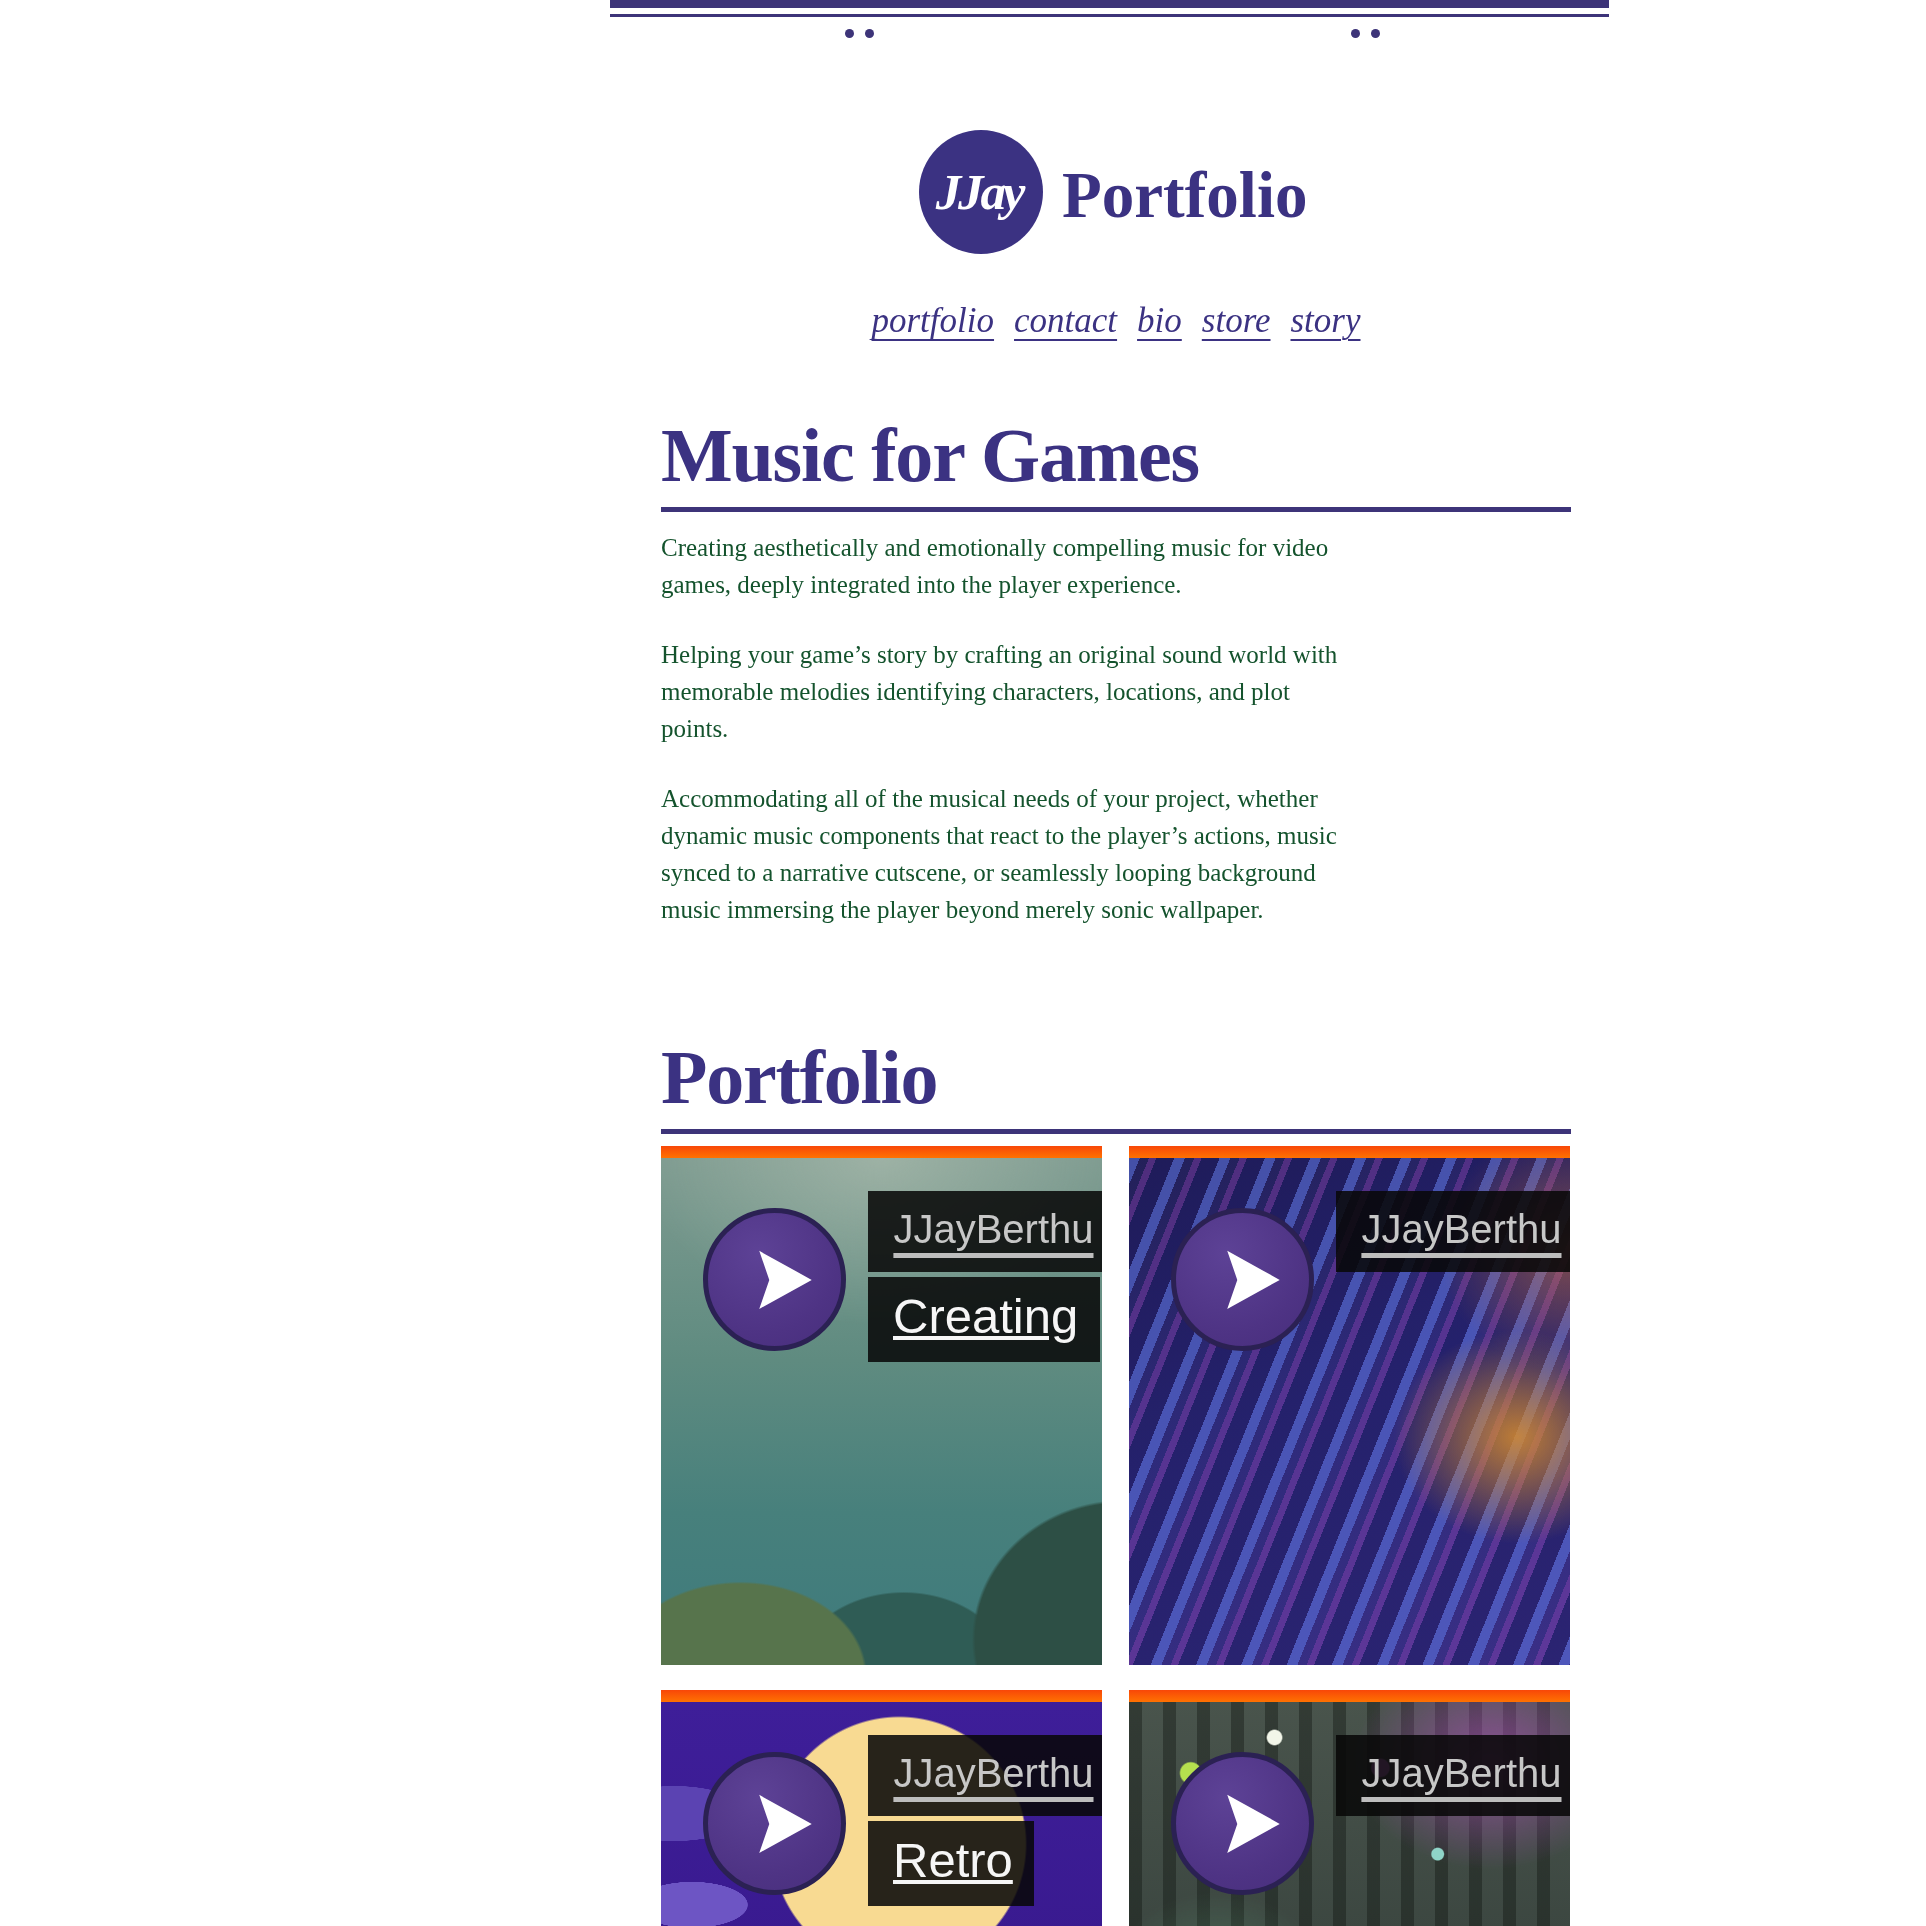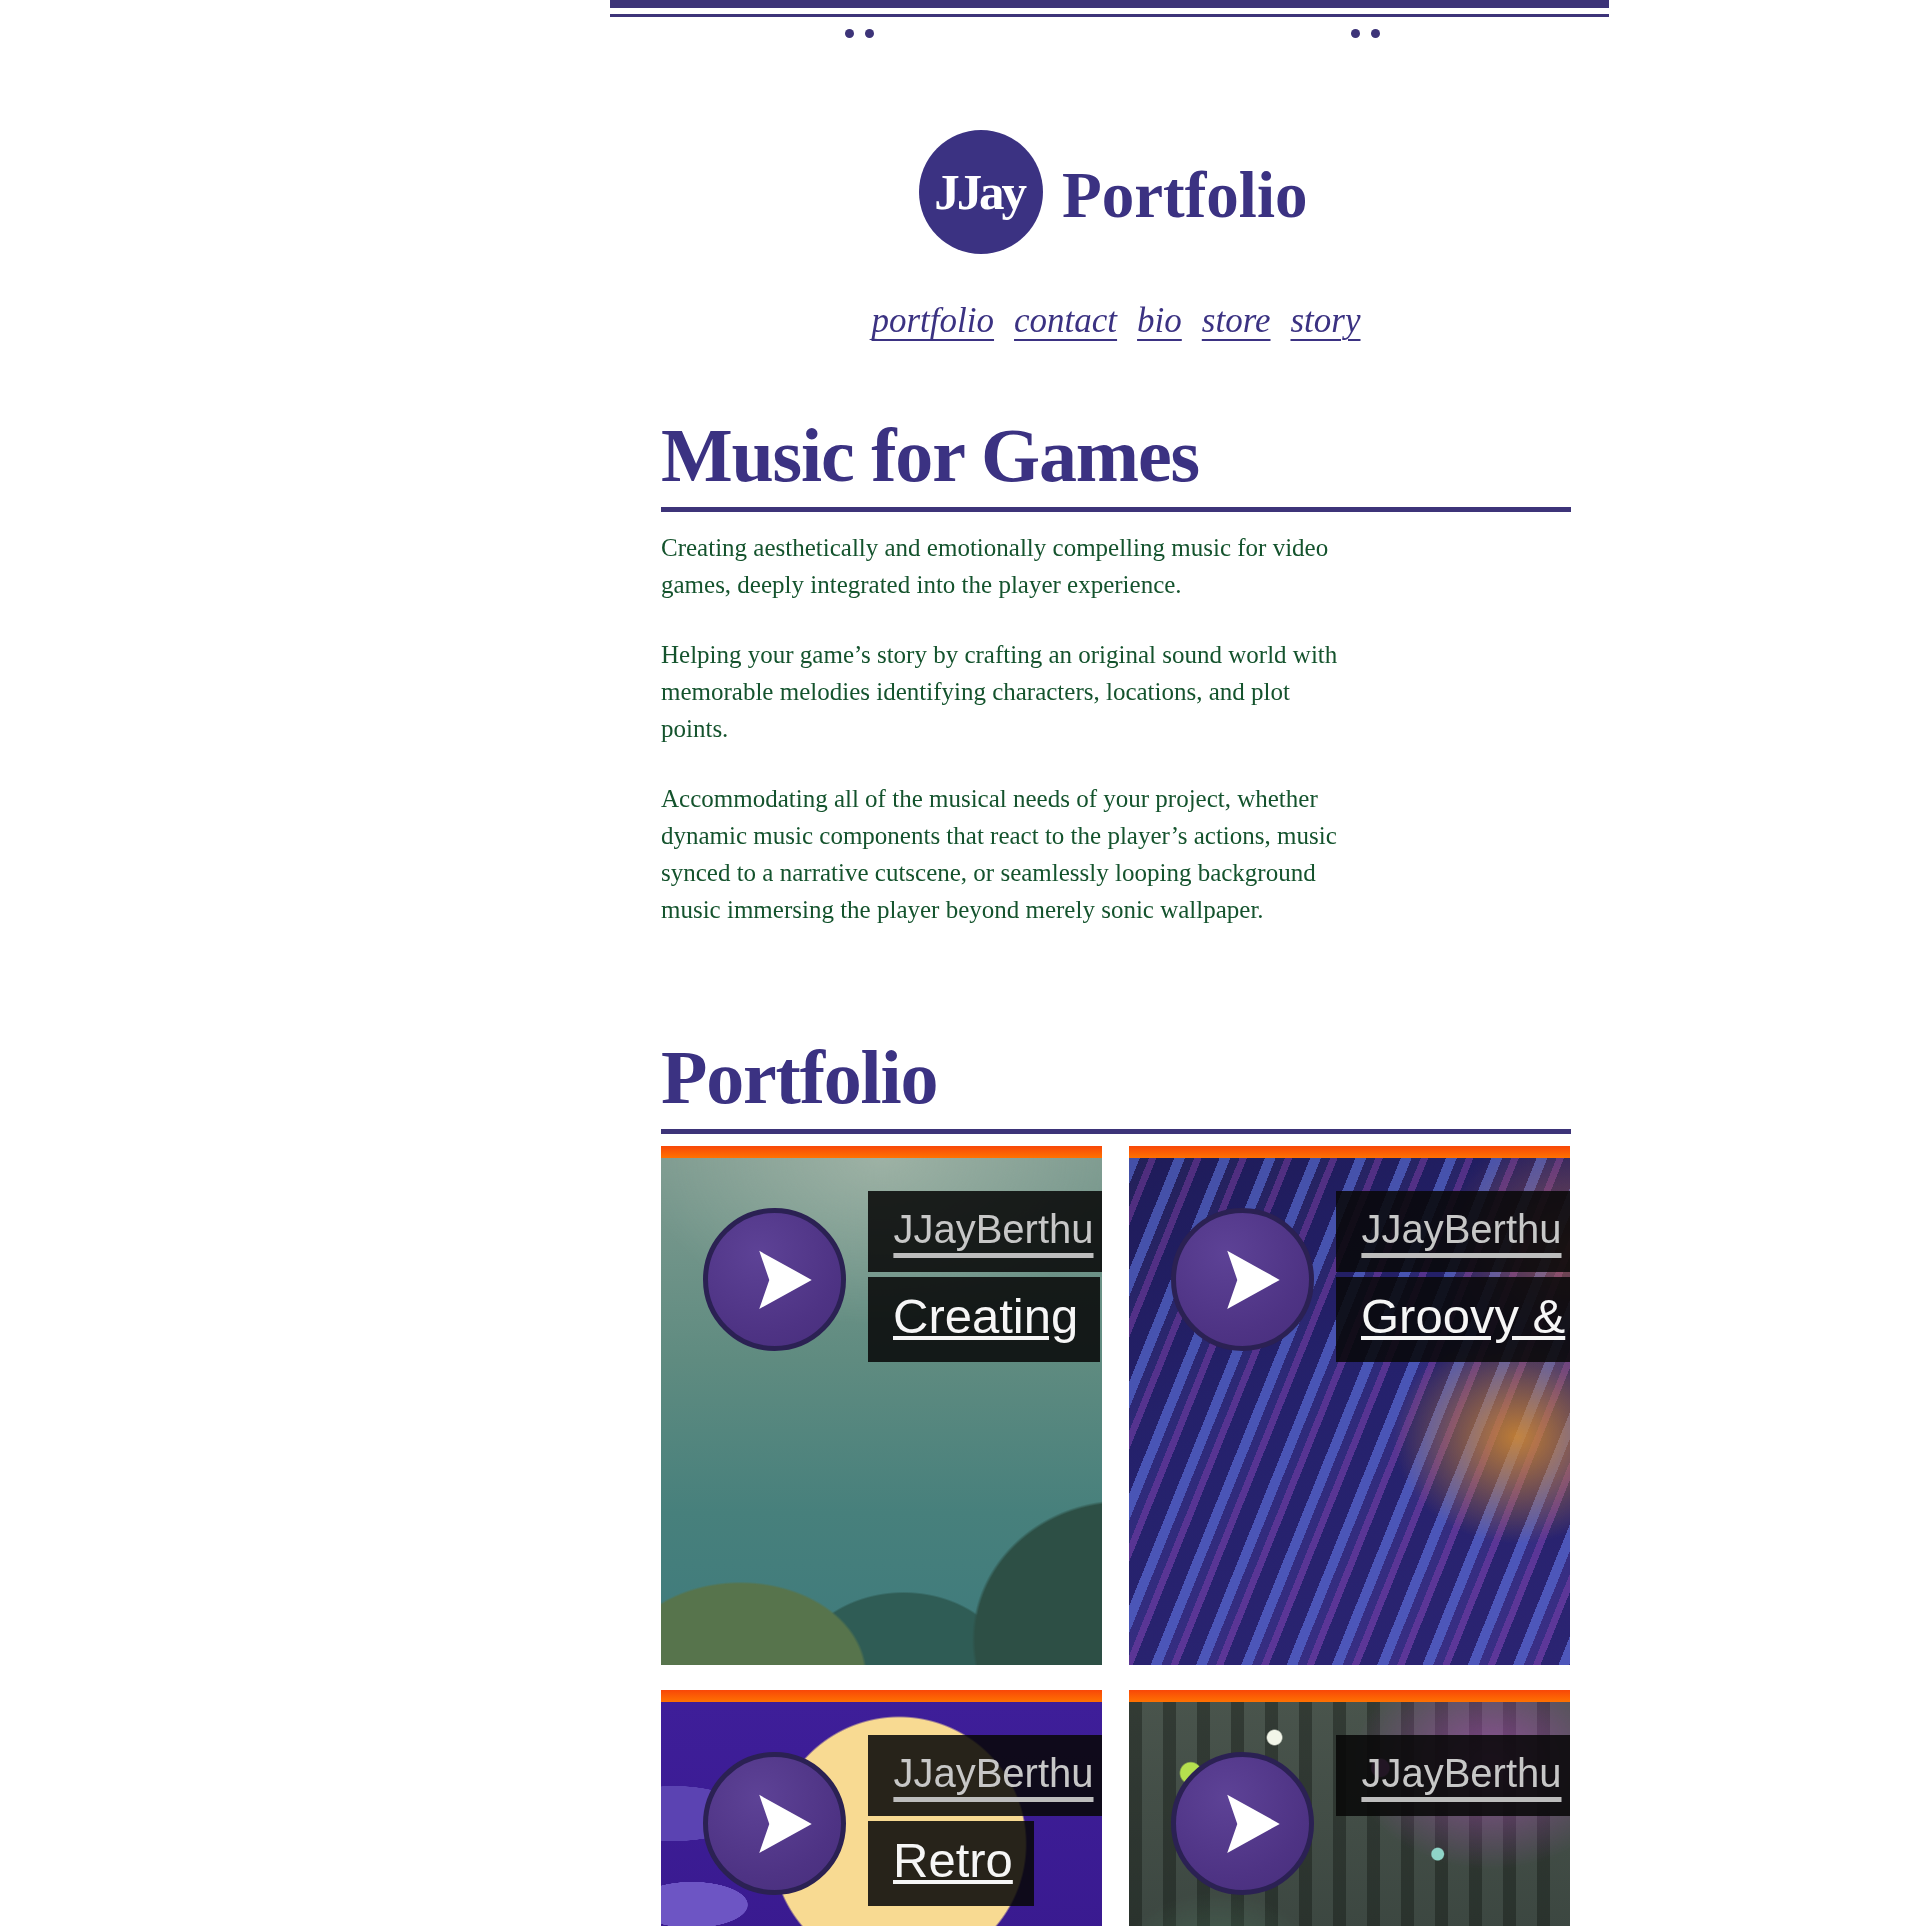--- a/index.html
+++ b/index.html
@@ -11,21 +11,21 @@
   .top-bar-1 { position:absolute; left:610px; top:0;    width:999px; height:7.7px; background:#3d3479; }
   .top-bar-2 { position:absolute; left:610px; top:13.5px; width:999px; height:3.5px;  background:#3d3479; }
   .dot { position:absolute; width:8.9px; height:8.9px; border-radius:50%; background:#3d3479; top:29px; }
   .dot.d1 { left:845px; } .dot.d2 { left:865px; }
   .dot.d3 { left:1351px; } .dot.d4 { left:1371px; }
 
   
   .logo-badge { position:absolute; left:919px; top:130px; width:124px; height:124px;
                 border-radius:50%; background:#3b3282; display:flex; align-items:center;
                 justify-content:center; }
-  .logo-badge span { color:#fff; font-weight:bold; font-size:51px;
+  .logo-badge span { color:#fff; font-style:italic; font-weight:bold; font-size:51px;
                      letter-spacing:-3.1px; padding-right:3.9px; }
   .brand { position:absolute; left:1062px; top:163px; font-size:65px; font-weight:bold;
            color:#3b3282; line-height:1; }
 
   
   .nav { position:absolute; left:661px; top:300px; width:910px; display:flex;
          justify-content:center; gap:20px; }
   .nav a { font-style:italic; font-size:35px; color:#3b3282; text-decoration:underline;
            text-decoration-thickness:2.3px; text-underline-offset:7px; line-height:1.2; }
 
@@ -156,21 +156,20 @@
   </div>
     <div class="card">
     <div class="art art-groovy"></div>
     <div class="sc-bar"></div>
     <div class="play">
       <svg viewBox="0 0 100 104">
         <polygon points="4,0 98,52 4,104 22,52" fill="#ffffff"></polygon>
       </svg>
     </div>
     <a href="#" class="label artist-box">JJayBerthu</a>
-    <a href="#" class="label title-box truncated">Groovy &amp;</a>
   </div>
     <div class="card">
     <div class="art art-retro"></div>
     <div class="sc-bar"></div>
     <div class="play">
       <svg viewBox="0 0 100 104">
         <polygon points="4,0 98,52 4,104 22,52" fill="#ffffff"></polygon>
       </svg>
     </div>
     <a href="#" class="label artist-box">JJayBerthu</a>

